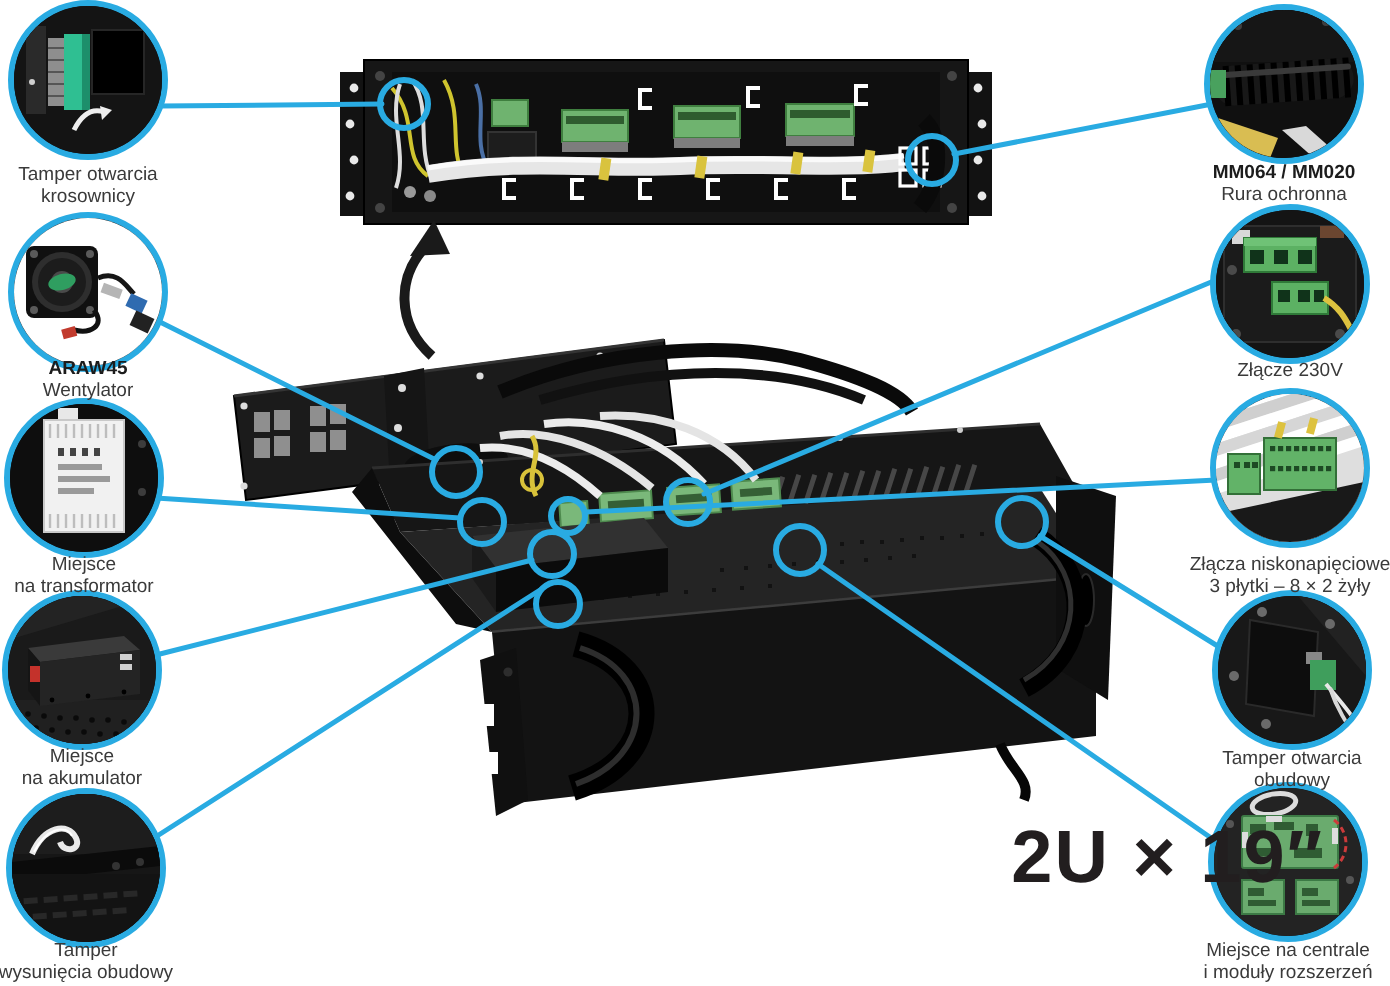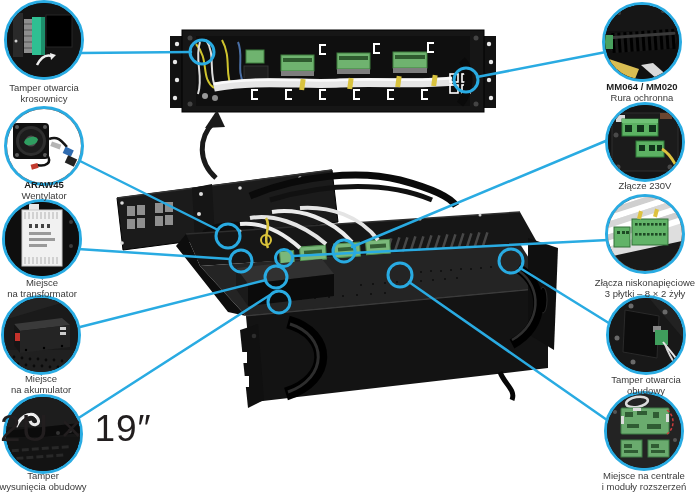--- a/index.html
+++ b/index.html
@@ -14,22 +14,22 @@
     position:absolute;width:74px;height:74px;border-radius:50%;
     border:3px solid #29ABE2;overflow:hidden;background:#111;box-sizing:content-box;
   }
   .bubble svg{display:block;width:74px;height:74px;}
   .callout-label{
     position:absolute;width:134px;text-align:center;
     font-size:9.5px;line-height:11px;color:#3a3a3a;letter-spacing:0;
   }
   .callout-label .b{font-weight:bold;color:#1c1c1c;}
   .caption{
-    position:absolute;left:0;top:408px;width:662px;text-align:left;
-    font-size:37px;font-weight:normal;color:#221e1f;letter-spacing:1px;
+    position:absolute;left:0;top:408px;width:662px;text-align:right;
+    font-size:37px;font-weight:bold;color:#221e1f;letter-spacing:1px;
   }
 </style>
 </head>
 <body>
 
 <div class="stage">
 
   <svg class="scene" width="695" height="493" viewBox="0 0 695 493">
 
     <g>

